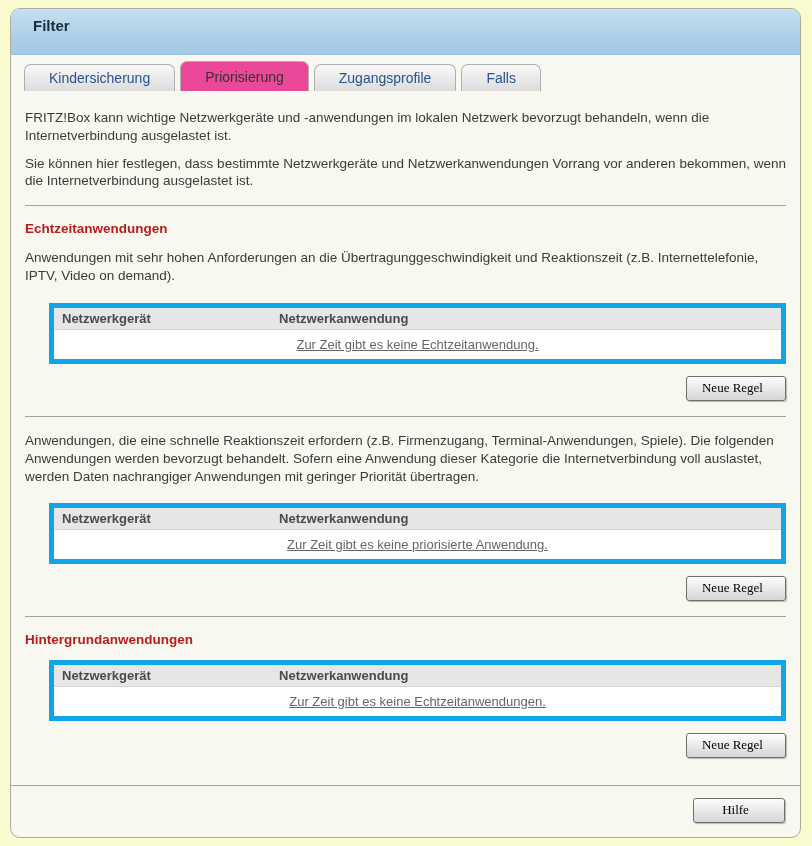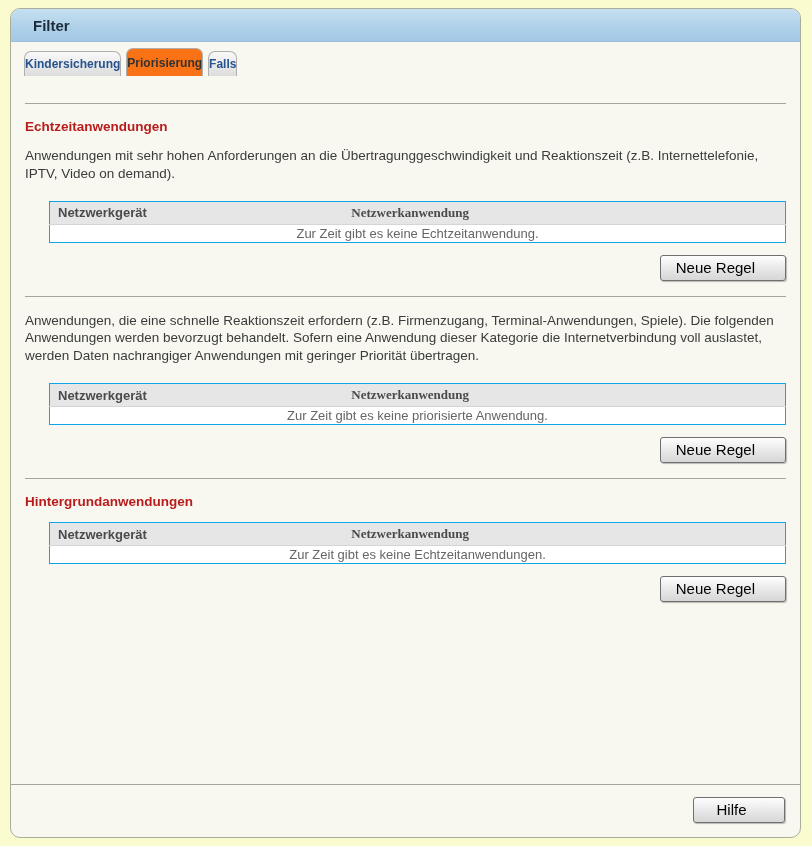--- a/index.html
+++ b/index.html
@@ -18,49 +18,48 @@
     width: 791px;
     min-height: 830px;
     background: #F8F8F1;
     border: 1px solid #A9AD9B;
     border-radius: 10px;
     overflow: hidden;
     display: flex;
     flex-direction: column;
   }
   .panel-header {
-    height: 33px;
+    height: 46px;
     line-height: 33px;
     padding-left: 22px;
     background: linear-gradient(to bottom, #C6DFF1 0%, #AFD1E9 55%, #A2C9E5 100%);
     border-bottom: 1px solid #9CC0DC;
     font-size: 15px;
     font-weight: bold;
     color: #1C2B3A;
   }
   .tabs {
     display: flex;
     align-items: flex-end;
     gap: 5px;
     padding: 6px 0 0 13px;
   }
   .tab {
-    padding: 5px 0;
-    font-size: 12px;
+    padding: 5px 24px;
+    font-size: 14px;
     color: #27538F;
     background: linear-gradient(to bottom, #F9F9F9, #DCDCDC);
     border: 1px solid #AFAFAF;
     border-bottom: none;
     border-radius: 7px 7px 0 0;
     cursor: pointer;
     white-space: nowrap;
-    font-weight: bold;
   }
   .tab.active {
-    background: #f97316;
+    background: #ec4899;
     color: #333333;
     padding-top: 7px;
     padding-bottom: 6px;
   }
   .content {
     padding: 12px 14px 0 14px;
     flex: 1 0 auto;
   }
   .intro-p {
     font-size: 13.5px;
@@ -83,49 +82,50 @@
     font-size: 13.5px;
     color: #3B3B3B;
     line-height: 1.32;
     margin: 4px 0 18px 0;
   }
   .tablewrap { margin-left: 24px; }
   table.rules {
     width: 100%;
     border-collapse: collapse;
     font-size: 13px;
-    border: 1px solid #0ea5e9;
+    border: 5px solid #0ea5e9;
   }
   table.rules th {
     background: #E6E6E6;
     font-weight: bold;
     color: #4A4A4A;
     text-align: left;
     padding: 3px 8px;
     border-bottom: 1px solid #D5D5D5;
   }
   table.rules th.c1 { width: 30%; }
-  table.rules th.c2 { width: 38%; text-align: center; font-family: Liberation Serif, serif; }
+  table.rules th.c2 { width: 38%; text-align: left; }
   table.rules th.c3 { width: 32%; }
   table.rules td {
     background: #FFFFFF;
     color: #666666;
     text-align: center;
-    padding: 1px 8px;
+    padding: 7px 8px;
+    text-decoration: underline;
   }
   .btnrow {
     display: flex;
     justify-content: flex-end;
     margin: 12px 0 6px 0;
   }
   button.btn {
-    font-family: Liberation Sans, sans-serif;
-    font-size: 15px;
+    font-family: Liberation Serif, serif;
+    font-size: 13px;
     color: #000000;
-    padding: 3px 30px 4px 15px;
+    padding: 3px 22px 4px 15px;
     background: linear-gradient(to bottom, #FEFEFE, #E9E9E9 50%, #D6D6D6);
     border: 1px solid #6F6F6F;
     border-radius: 3px;
     box-shadow: 1px 1px 1px rgba(0,0,0,0.25);
     cursor: pointer;
     min-width: 92px;
   }
   .footer {
     border-top: 1px solid #A2A697;
     padding: 12px 15px 14px 15px;
@@ -138,25 +138,28 @@
 
 <div class="panel">
 
   <div class="panel-header">
     <span>Filter</span>
   </div>
 
   <div class="tabs">
     <div class="tab">Kindersicherung</div>
     <div class="tab active">Priorisierung</div>
+    <div class="tab">Zugangsprofile</div>
     <div class="tab">Falls</div>
   </div>
 
   <div class="content">
 
+    <p class="intro-p">FRITZ!Box kann wichtige Netzwerkgeräte und -anwendungen im lokalen Netzwerk bevorzugt behandeln, wenn die Internetverbindung ausgelastet ist.</p>
+    <p class="intro-p">Sie können hier festlegen, dass bestimmte Netzwerkgeräte und Netzwerkanwendungen Vorrang vor anderen bekommen, wenn die Internetverbindung ausgelastet ist.</p>
 
     <hr class="sep">
 
     <div class="section">
       <h3>Echtzeitanwendungen</h3>
       <div class="desc">
         <div>Anwendungen mit sehr hohen Anforderungen an die Übertragunggeschwindigkeit und Reaktionszeit (z.B. Internettelefonie, IPTV, Video on demand).</div>
       </div>
       <div class="tablewrap">
         <table class="rules">

